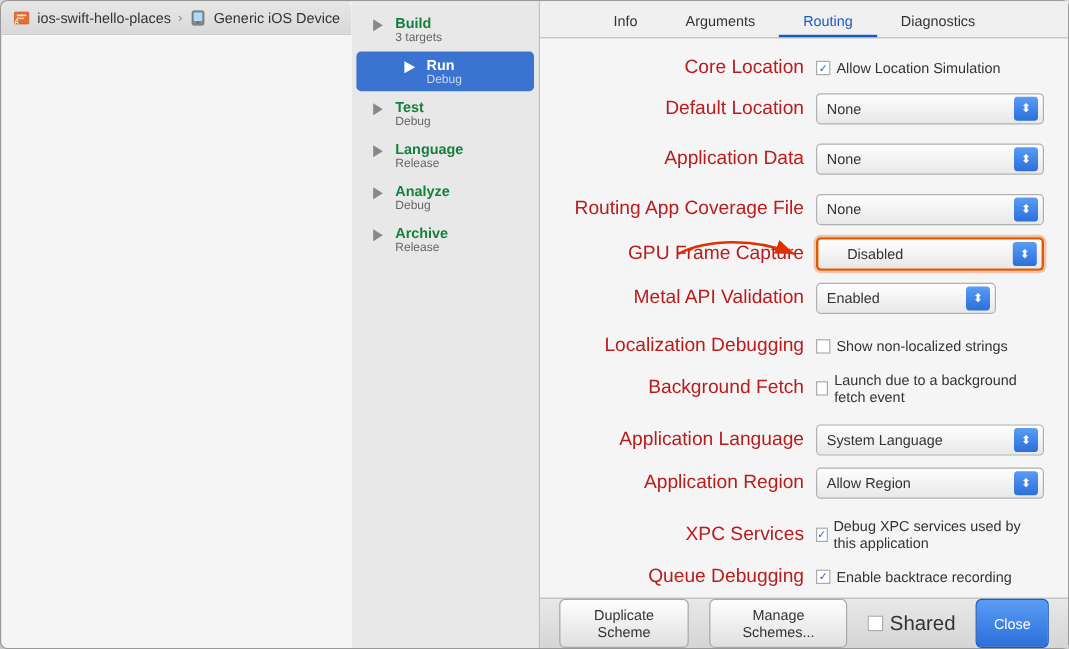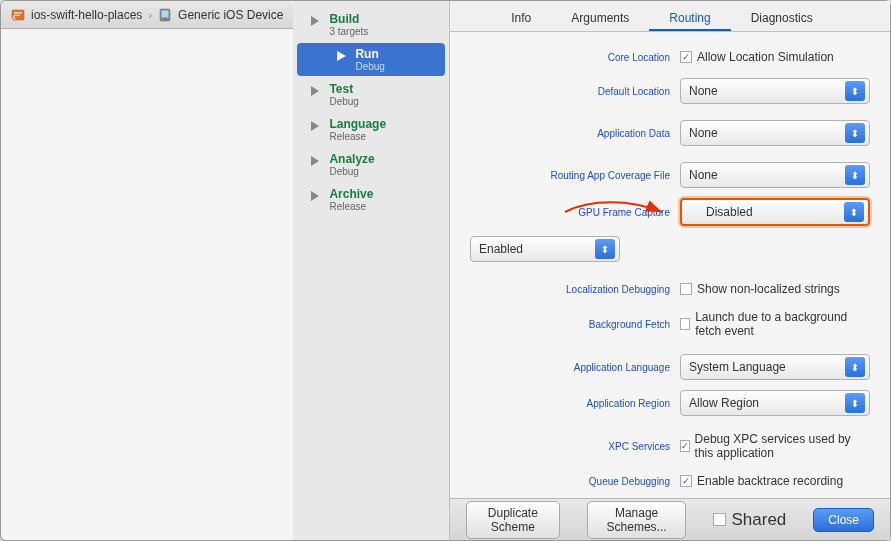--- a/index.html
+++ b/index.html
@@ -134,22 +134,22 @@
     .setting-row {
       display: flex;
       align-items: center;
       margin-bottom: 10px;
       min-height: 22px;
     }
     .setting-label {
       text-align: right;
       width: 210px;
       padding-right: 10px;
-      font-size: 10px;
-      color: #1d4ed8;
+      font-size: 16px;
+      color: #b91c1c;
       flex-shrink: 0;
     }
     .setting-control {
       display: flex;
       align-items: center;
       gap: 6px;
     }
 
     
     .select-box {
@@ -217,23 +217,22 @@
 
     
     .section-gap { height: 6px; }
 
     
     .bottom-bar {
       height: 42px;
       background: linear-gradient(to bottom, #e8e8e8, #d5d5d5);
       border-top: 1px solid #b8b8b8;
       display: flex;
-      align-items: center;
       padding: 0 16px;
-      gap: 27px;
+      gap: 17px;
     }
     .btn {
       padding: 4px 14px;
       border-radius: 5px;
       font-size: 12px;
       cursor: pointer;
       border: 1px solid #aaa;
       background: linear-gradient(to bottom, #fefefe, #e0e0e0);
       color: #333;
     }
@@ -429,20 +428,21 @@
               <path d="M 5,15 C 30,2 70,2 102,15" stroke="#e03000" stroke-width="2" fill="none" marker-end="url(#arrowhead)"></path>
             </svg>
             <div class="select-box highlighted" style="min-width:190px;">
               <span class="select-box-text">Disabled</span>
               <div class="select-arrow">⬍</div>
             </div>
           </div>
         </div>
 
         <div class="setting-row">
+          <div class="setting-label">Metal API Validation</div>
           <div class="setting-control">
             <div class="select-box" style="min-width:150px;">
               <span class="select-box-text">Enabled</span>
               <div class="select-arrow">⬍</div>
             </div>
           </div>
         </div>
 
         <div class="section-gap"></div>
 

